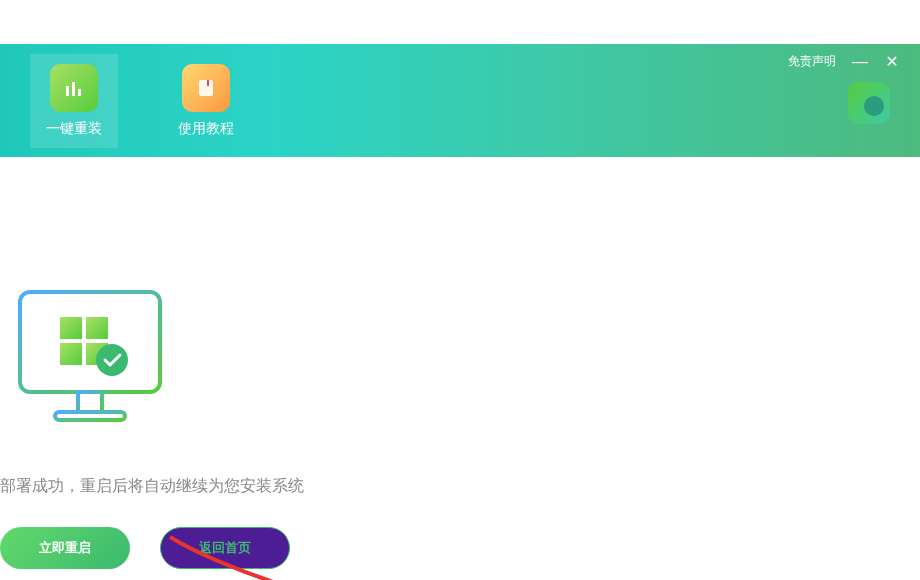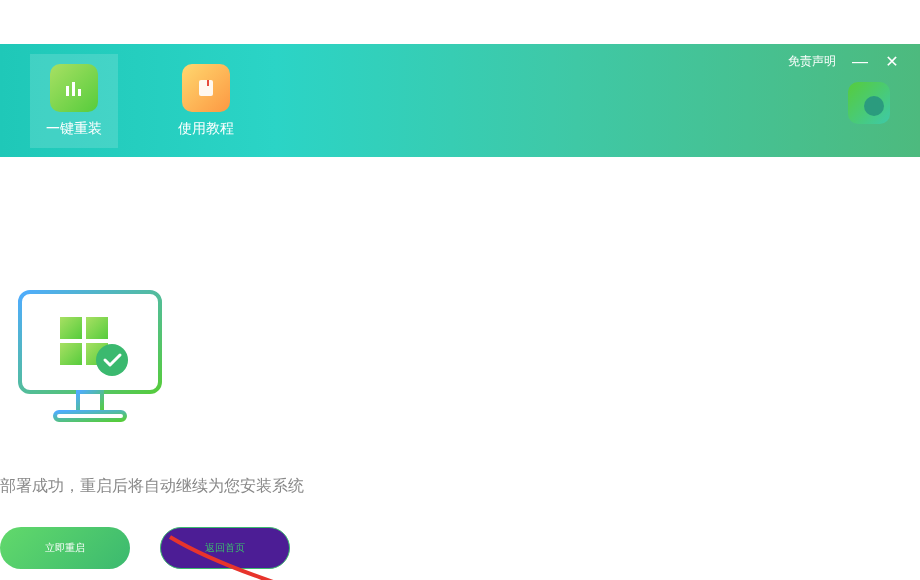--- a/index.html
+++ b/index.html
@@ -61,21 +61,21 @@
     
     .monitor-illustration { margin-bottom: 30px; position: relative; }
     
     .status-text { color: #888; font-size: 16px; margin-bottom: 30px; }
     
     .button-row { display: flex; gap: 30px; }
     .btn {
       width: 130px; height: 42px;
       border-radius: 21px;
       display: flex; align-items: center; justify-content: center;
-      font-size: 10px; cursor: pointer;
+      font-size: 13px; cursor: pointer; font-weight: bold;
     }
     .btn-primary {
       background: linear-gradient(135deg, #62d96b 0%, #3bb96f 100%);
       color: #fff;
       border: none;
     }
     .btn-secondary {
       background: #4c1d95;
       color: #3bb96f;
       border: 1.5px solid #3bb96f;

